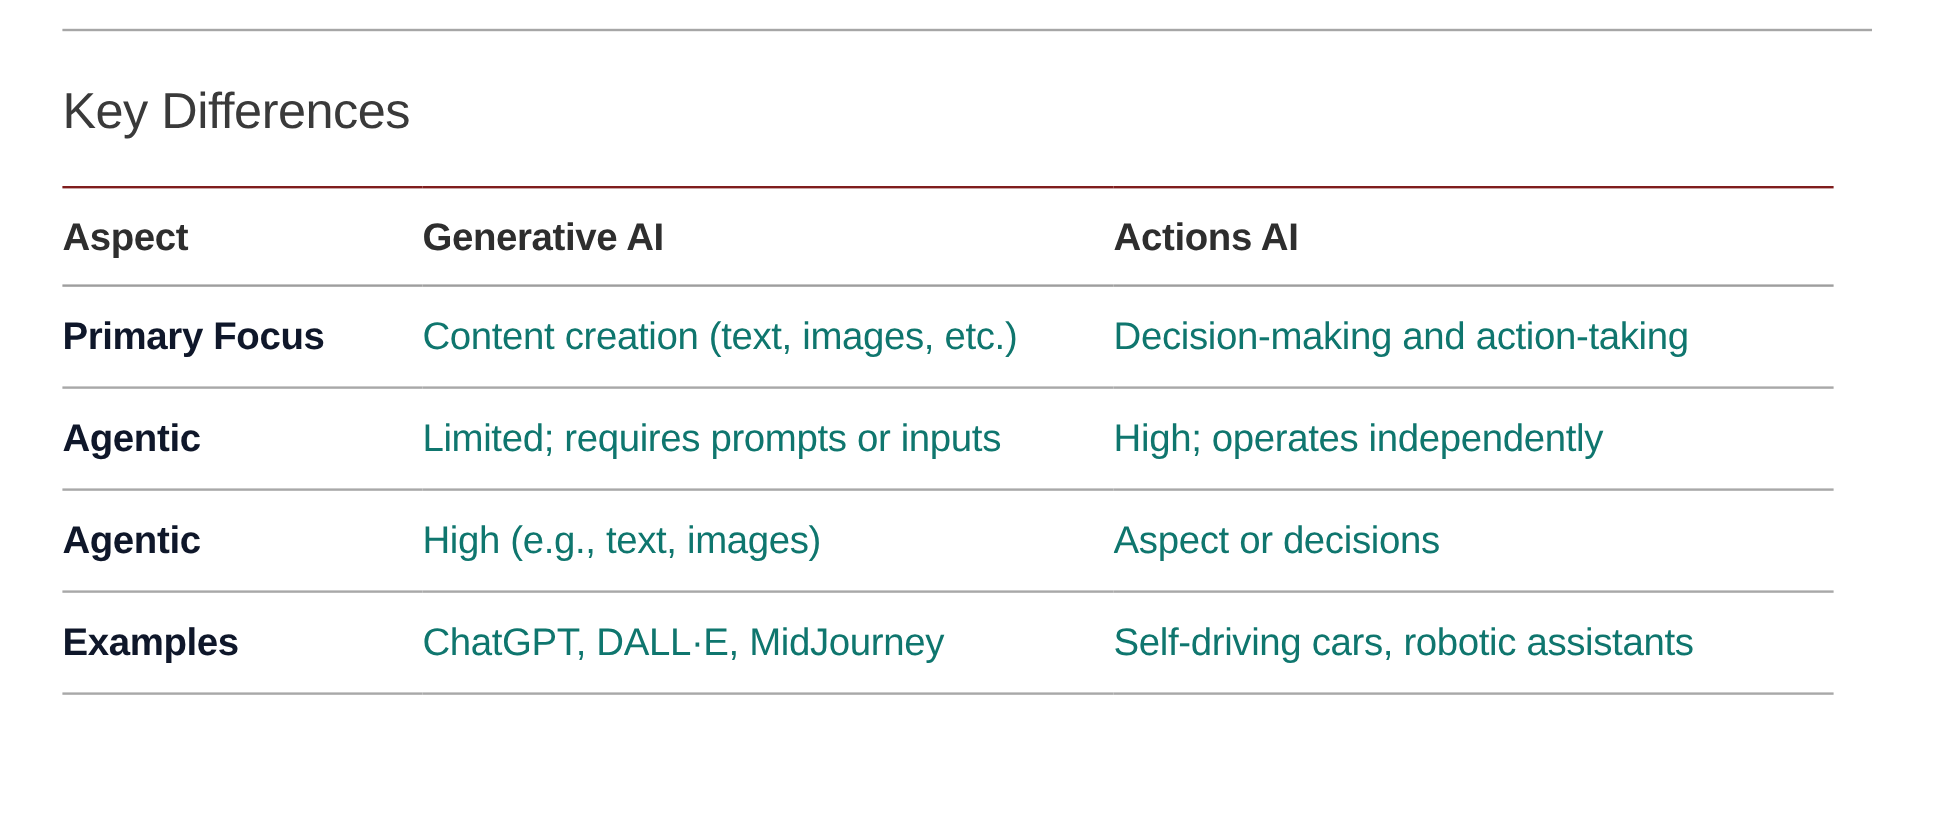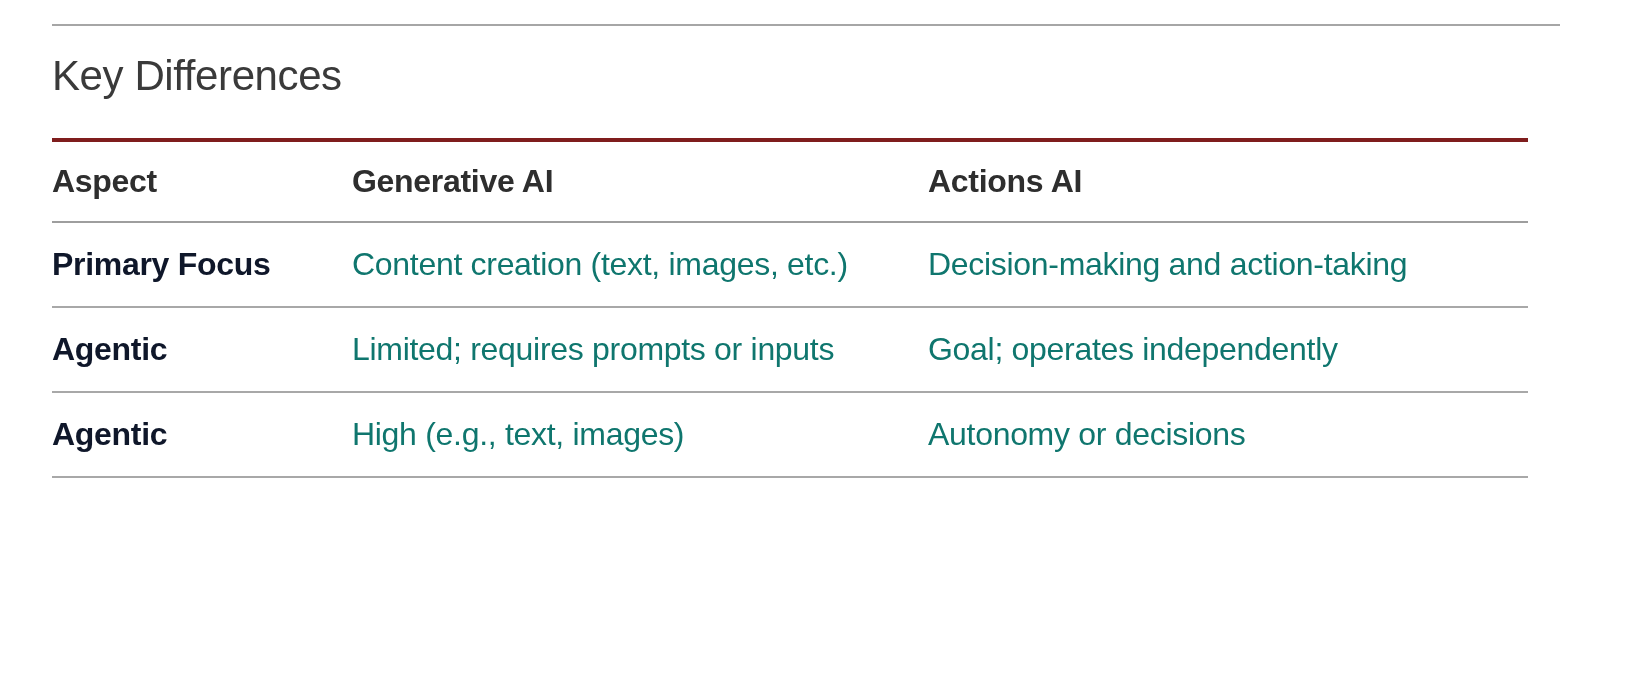--- a/index.html
+++ b/index.html
@@ -19,34 +19,34 @@
 
   .top-divider {
     margin-top: 24px;
     border: none;
     border-top: 2px solid #a6a6a6;
     height: 0;
     width: 1508px;
   }
 
   .section-heading {
-    margin-top: 25px;
+    margin-top: 42px;
     font-size: 42px;
     line-height: 50px;
     font-weight: 500;
     letter-spacing: -0.4px;
     color: #3a3a3a;
   }
 
   table.compare-table {
     margin-top: 37px;
     border-collapse: collapse;
     table-layout: fixed;
     width: 1476px;
-    border-top: 4px solid #7f1d1d;
+    border-top: 2px solid #7f1d1d;
     border-bottom: 2px solid #a8a8a8;
   }
 
   col.c1 { width: 300px; }
   col.c2 { width: 576px; }
   col.c3 { width: 600px; }
 
   th, td {
     text-align: left;
     vertical-align: middle;
@@ -102,23 +102,28 @@
     </thead>
     <tbody>
       <tr>
         <td class="aspect">Primary Focus</td>
         <td>Content creation (text, images, etc.)</td>
         <td>Decision-making and action-taking</td>
       </tr>
       <tr>
         <td class="aspect">Agentic</td>
         <td>Limited; requires prompts or inputs</td>
-        <td>Goal; operates independently</td>
+        <td>High; operates independently</td>
       </tr>
       <tr>
         <td class="aspect">Agentic</td>
         <td>High (e.g., text, images)</td>
-        <td>Autonomy or decisions</td>
+        <td>Aspect or decisions</td>
+      </tr>
+      <tr>
+        <td class="aspect">Examples</td>
+        <td>ChatGPT, DALL·E, MidJourney</td>
+        <td>Self-driving cars, robotic assistants</td>
       </tr>
     </tbody>
   </table>
 
 </div>
 
 </body></html>

